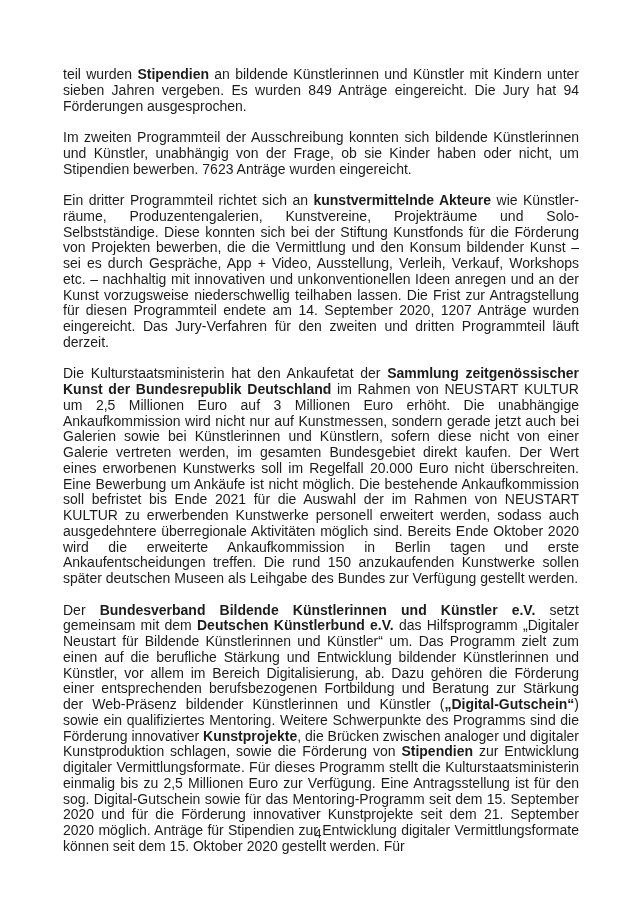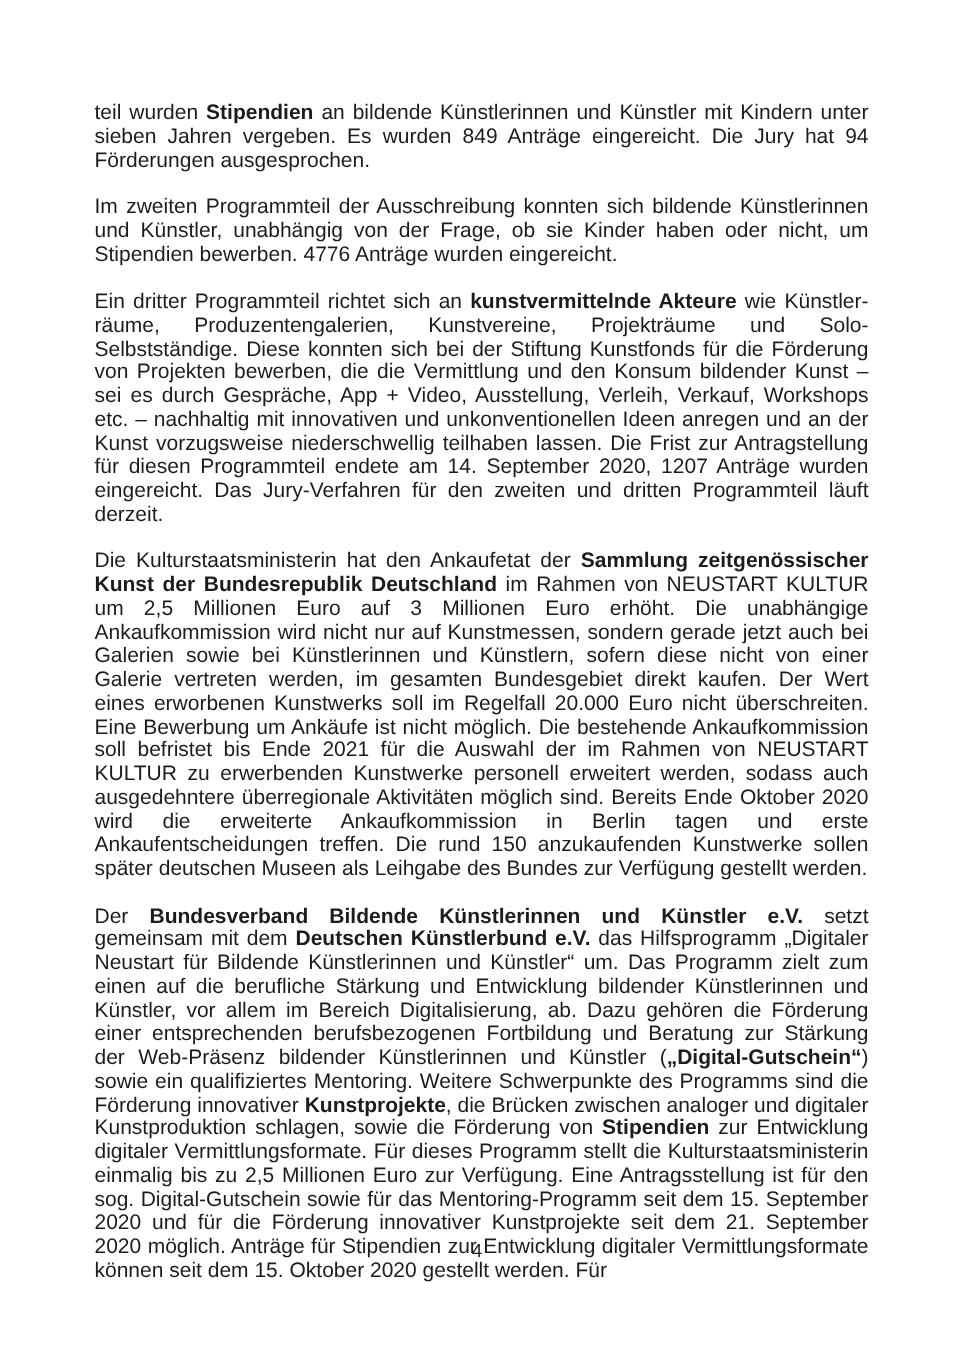--- a/index.html
+++ b/index.html
@@ -44,19 +44,19 @@
     line-height: 15.75px;
     color: #1c1c1c;
   }
 </style>
 </head>
 <body>
 
 <div class="page">
   <div class="doc-body">
       <p class="para"><span>teil wurden </span><span class="bold">Stipendien</span><span> an bildende Künstlerinnen und Künstler mit Kindern unter sie­ben Jahren vergeben. Es wurden 849 Anträge eingereicht. Die Jury hat 94 Förderun­gen ausgesprochen.</span></p>
-      <p class="para"><span>Im zweiten Programmteil der Ausschreibung konnten sich bildende Künstlerinnen und Künstler, unabhängig von der Frage, ob sie Kinder haben oder nicht, um Stipendien bewerben. 4776 Anträge wurden eingereicht.</span></p>
+      <p class="para"><span>Im zweiten Programmteil der Ausschreibung konnten sich bildende Künstlerinnen und Künstler, unabhängig von der Frage, ob sie Kinder haben oder nicht, um Stipendien bewerben. 7623 Anträge wurden eingereicht.</span></p>
       <p class="para"><span>Ein dritter Programmteil richtet sich an </span><span class="bold">kunstvermittelnde Akteure</span><span> wie Künstler­räume, Produzentengalerien, Kunstvereine, Projekträume und Solo-Selbstständige. Diese konnten sich bei der Stiftung Kunstfonds für die Förderung von Projekten be­werben, die die Vermittlung und den Konsum bildender Kunst – sei es durch Gesprä­che, App + Video, Ausstellung, Verleih, Verkauf, Workshops etc. – nachhaltig mit in­novativen und unkonventionellen Ideen anregen und an der Kunst vorzugsweise nie­derschwellig teilhaben lassen. Die Frist zur Antragstellung für diesen Programmteil en­dete am 14. September 2020, 1207 Anträge wurden eingereicht. Das Jury-Verfahren für den zweiten und dritten Programmteil läuft derzeit.</span></p>
       <p class="para"><span>Die Kulturstaatsministerin hat den Ankaufetat der </span><span class="bold">Sammlung zeitgenössischer Kunst der Bundesrepublik Deutschland</span><span> im Rahmen von NEUSTART KULTUR um 2,5 Millionen Euro auf 3 Millionen Euro erhöht. Die unabhängige Ankaufkommission wird nicht nur auf Kunstmessen, sondern gerade jetzt auch bei Galerien sowie bei Künstlerinnen und Künstlern, sofern diese nicht von einer Galerie vertreten werden, im gesamten Bundesgebiet direkt kaufen. Der Wert eines erworbenen Kunstwerks soll im Regelfall 20.000 Euro nicht überschreiten. Eine Bewerbung um Ankäufe ist nicht mög­lich. Die bestehende Ankaufkommission soll befristet bis Ende 2021 für die Auswahl der im Rahmen von NEUSTART KULTUR zu erwerbenden Kunstwerke personell er­weitert werden, sodass auch ausgedehntere überregionale Aktivitäten möglich sind. Bereits Ende Oktober 2020 wird die erweiterte Ankaufkommission in Berlin tagen und erste Ankaufentscheidungen treffen. Die rund 150 anzukaufenden Kunstwerke sollen später deutschen Museen als Leihgabe des Bundes zur Verfügung gestellt werden.</span></p>
       <p class="para"><span>Der </span><span class="bold">Bundesverband Bildende Künstlerinnen und Künstler e.V.</span><span> setzt gemeinsam mit dem </span><span class="bold">Deutschen Künstlerbund e.V.</span><span> das Hilfsprogramm „Digitaler Neustart für Bil­dende Künstlerinnen und Künstler“ um. Das Programm zielt zum einen auf die berufli­che Stärkung und Entwicklung bildender Künstlerinnen und Künstler, vor allem im Be­reich Digitalisierung, ab. Dazu gehören die Förderung einer entsprechenden berufs­bezogenen Fortbildung und Beratung zur Stärkung der Web-Präsenz bildender Künst­lerinnen und Künstler (</span><span class="bold">„Digital-Gutschein“</span><span>) sowie ein qualifiziertes Mentoring. Wei­tere Schwerpunkte des Programms sind die Förderung innovativer </span><span class="bold">Kunstprojekte</span><span>, die Brücken zwischen analoger und digitaler Kunstproduktion schlagen, sowie die Förde­rung von </span><span class="bold">Stipendien</span><span> zur Entwicklung digitaler Vermittlungsformate. Für dieses Pro­gramm stellt die Kulturstaatsministerin einmalig bis zu 2,5 Millionen Euro zur Verfü­gung. Eine Antragsstellung ist für den sog. Digital-Gutschein sowie für das Mentoring-Programm seit dem 15. September 2020 und für die Förderung innovativer Kunstpro­jekte seit dem 21. September 2020 möglich. Anträge für Stipendien zur Entwicklung digitaler Vermittlungsformate können seit dem 15. Oktober 2020 gestellt werden. Für</span></p>
     </div>
   <div class="page-footer">4</div>
 </div>
 
 </body></html>

